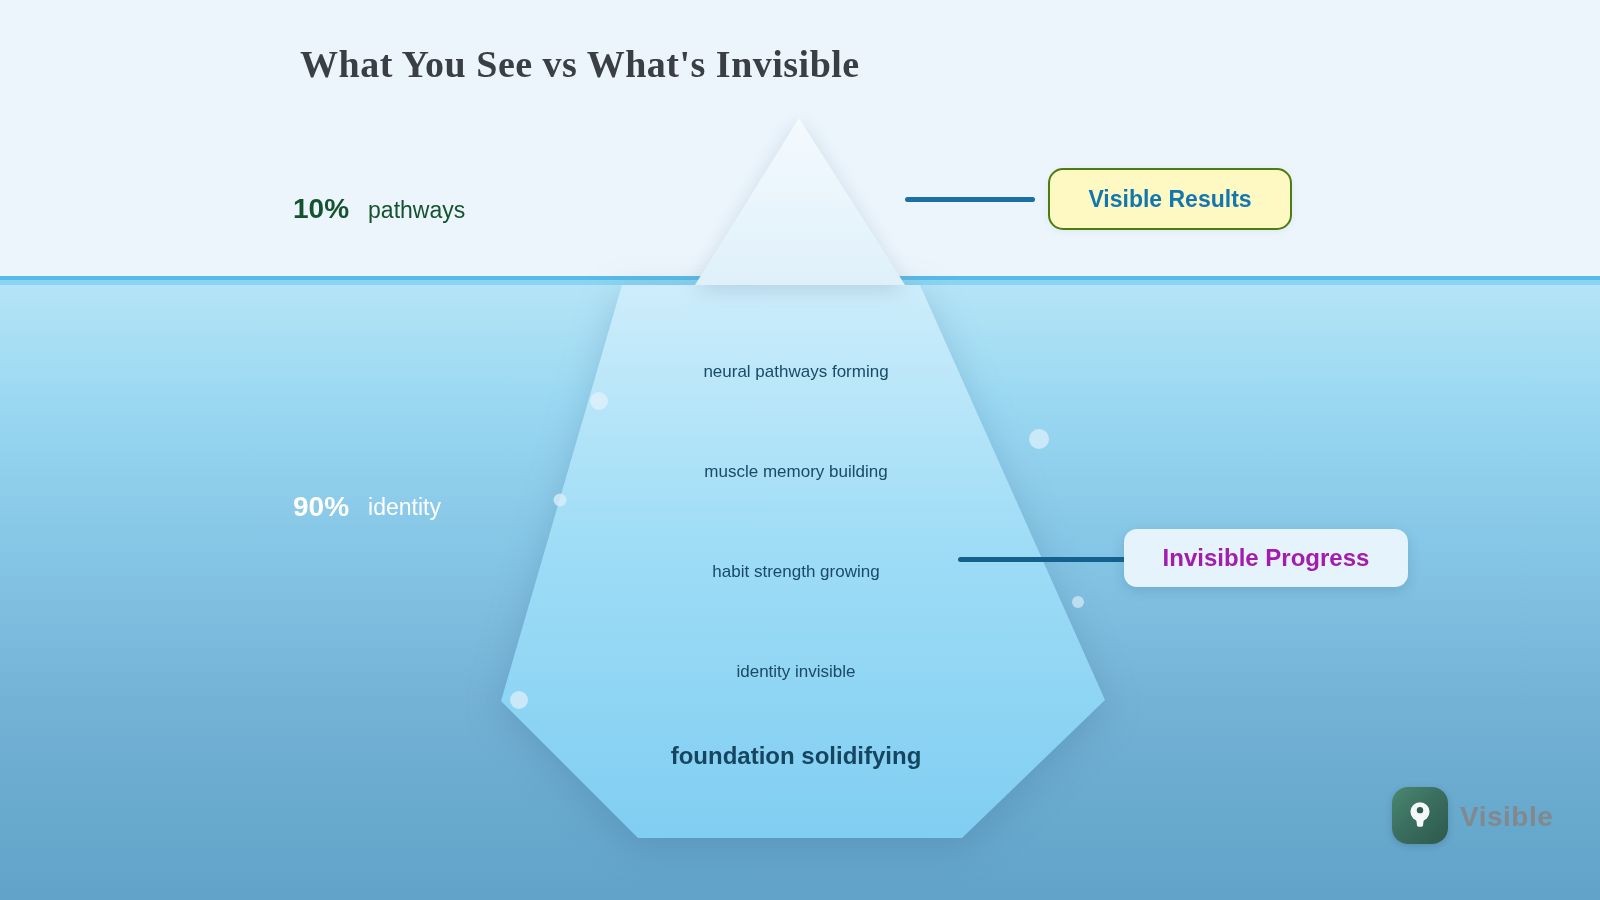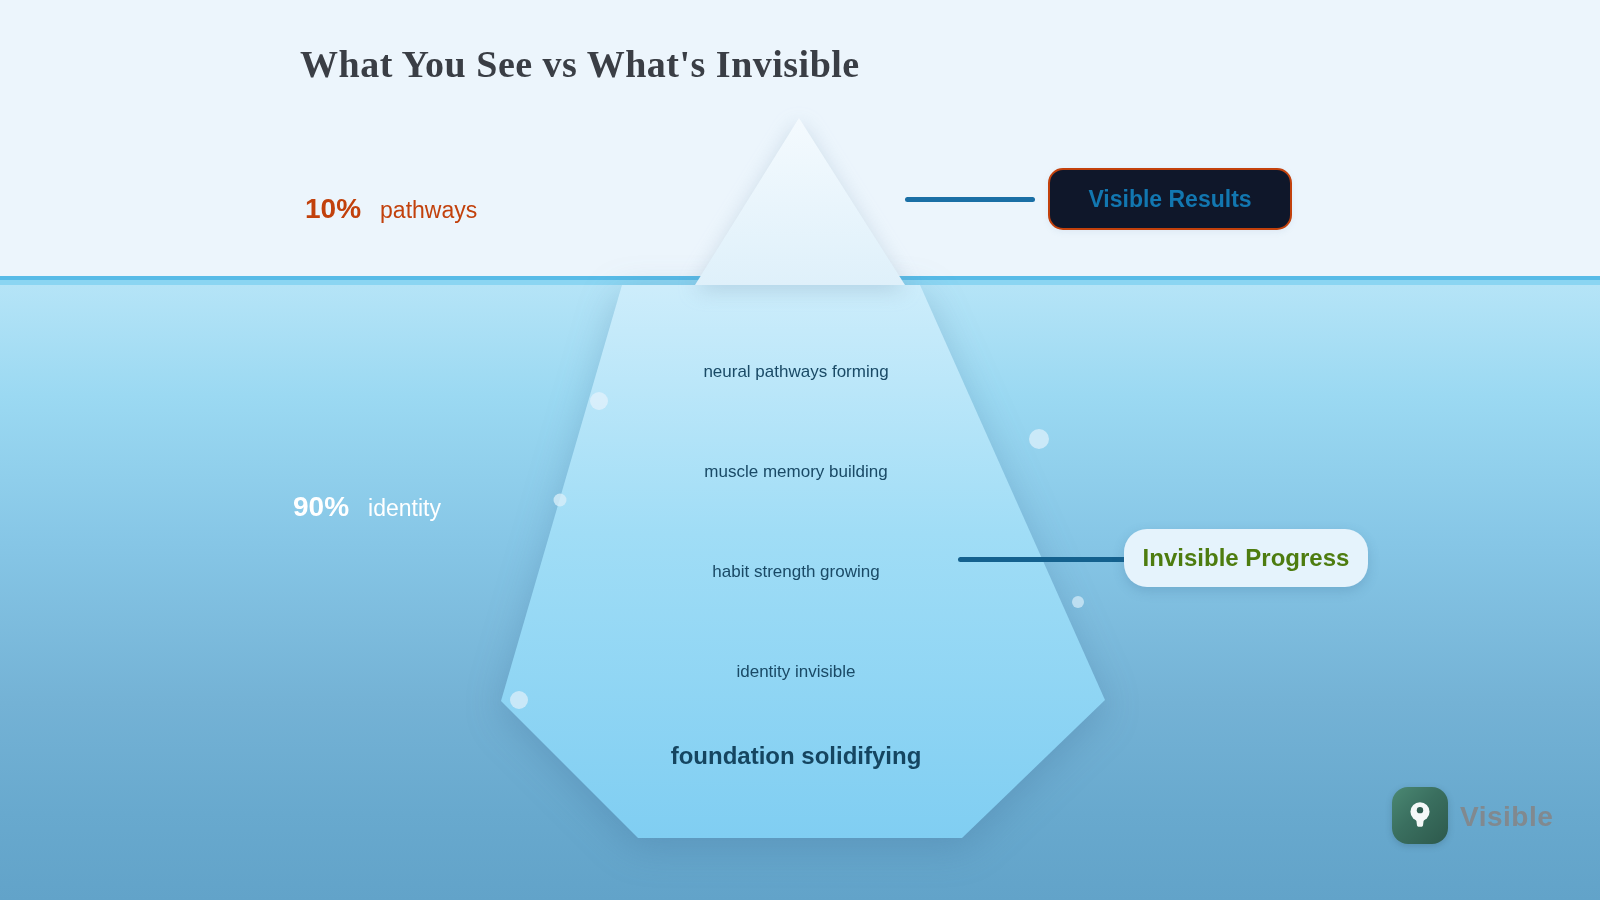--- a/index.html
+++ b/index.html
@@ -21,46 +21,46 @@
   
   .title{
     position:absolute;left:300px;top:42px;
     font-family:"Liberation Serif","DejaVu Serif",serif;
     font-weight:bold;font-size:38px;color:#3a3e45;letter-spacing:0.5px;
   }
   
   .pct-row{position:absolute;display:flex;align-items:baseline;gap:19px;}
   .pct-row .pct{font-size:28px;font-weight:bold;}
   .pct-row .pct-label{font-size:23px;font-weight:400;}
-  .pct-visible{left:305px;top:193px;color:#c2410c;}
-  .pct-invisible{left:293px;top:491px;color:#ffffff;}
+  .pct-visible{left:293px;top:193px;color:#14532d;}
+  .pct-invisible{left:293px;top:491px;color:#ffffff;align-items:center;}
   
   .berg-label{
     position:absolute;left:446px;width:700px;text-align:center;
     font-size:17px;line-height:32px;color:#1a4a66;
   }
   .berg-label.bold{font-weight:bold;font-size:24px;color:#154560;}
   
   .callout-line{position:absolute;height:5px;border-radius:3px;}
   .line-visible{left:905px;top:197px;width:130px;background:#1a6fa5;}
   .line-invisible{left:958px;top:557px;width:168px;background:#14618e;}
   .callout-box{
     position:absolute;display:flex;align-items:center;justify-content:center;
     font-weight:bold;
   }
   .box-visible{
     left:1048px;top:168px;width:240px;height:58px;
-    background:#0f172a;border:2px solid #c2410c;border-radius:15px;
+    background:#fef9c3;border:2px solid #4d7c0f;border-radius:15px;
     color:#1277b0;font-size:23px;
     box-shadow:0 2px 6px rgba(120,160,190,.12);
   }
   .box-invisible{
-    left:1124px;top:529px;width:244px;height:58px;
-    background:#e5f3fc;border-radius:23px;
-    color:#4d7c0f;font-size:24px;
+    left:1124px;top:529px;width:284px;height:58px;
+    background:#e5f3fc;border-radius:13px;
+    color:#a21caf;font-size:24px;
     box-shadow:0 4px 12px rgba(50,95,135,.22);
   }
   
   .brand-tile{
     position:absolute;left:1392px;top:787px;width:56px;height:57px;border-radius:16px;
     background:linear-gradient(135deg,#4b8873 0%,#3a6f5f 45%,#2d594c 100%);
     display:flex;align-items:center;justify-content:center;
     box-shadow:0 2px 6px rgba(40,70,90,.25);
   }
   .brand-name{

